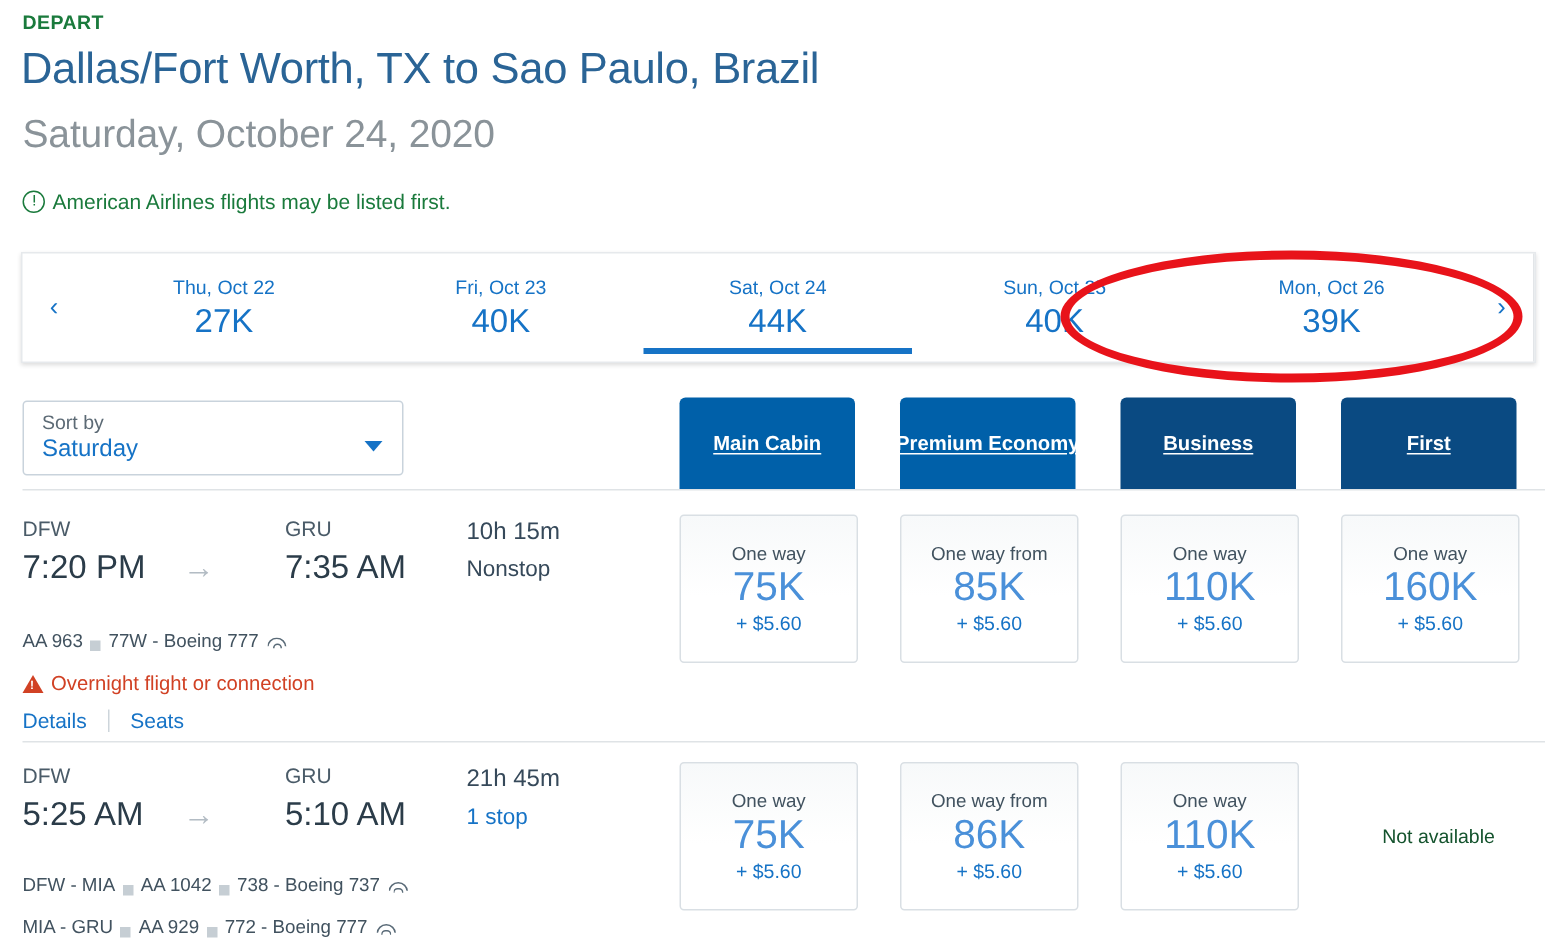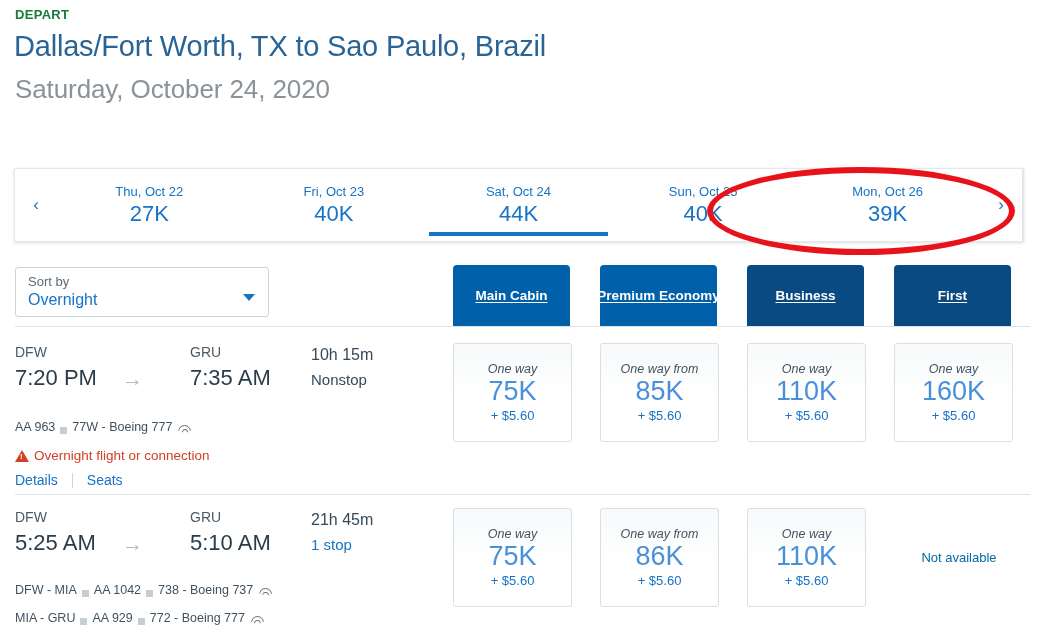--- a/index.html
+++ b/index.html
@@ -167,33 +167,37 @@
   .links a{color:#1673c6;text-decoration:none;cursor:pointer;}
   .links .vb{width:1px;height:15px;background:#cdd5db;margin:0 14px;}
 
   
   .pcard{
     position:absolute;width:117px;height:97px;border:1px solid #d9dfe4;
     border-radius:3px;background:linear-gradient(#f7f9fa,#ffffff 55%);
     display:flex;flex-direction:column;align-items:center;justify-content:center;
     cursor:pointer;
   }
-  .pcard .p-lab{font-size:12.5px;color:#41525f;margin-bottom:1px;font-style:italic;}
+  .pcard .p-lab{font-size:12.5px;color:#41525f;margin-bottom:1px;}
   .pcard .p-val{font-size:27px;color:#4a90d9;font-weight:400;line-height:1.05;}
   .pcard .p-tax{font-size:13px;color:#1673c6;margin-top:3px;}
-  .notavail{position:absolute;font-size:13px;color:#0369a1;white-space:nowrap;}
+  .notavail{position:absolute;font-size:13px;color:#14532d;white-space:nowrap;}
 </style>
 </head>
 <body>
 
 <div class="page">
 
   <div class="depart-label">DEPART</div>
   <div class="route-title">Dallas/Fort Worth, TX to Sao Paulo, Brazil</div>
   <div class="route-date">Saturday, October 24, 2020</div>
+  <div class="notice">
+    <span class="ico"></span>
+    <span>American Airlines flights may be listed first.</span>
+  </div>
 
   <div class="datecard">
     <div class="arrow-btn">‹</div>
     <div class="dates" id="dateList">
         <div class="date-item">
           <div class="dlabel">Thu, Oct 22</div>
           <div class="dprice">27K</div>
         </div>
         <div class="date-item">
           <div class="dlabel">Fri, Oct 23</div>
@@ -213,21 +217,21 @@
         </div>
       </div>
     <div class="arrow-btn">›</div>
     <div class="date-sep"></div>
   </div>
 
   <div class="annot"></div>
 
   <div class="sortbox">
     <div class="s-lab">Sort by</div>
-    <div class="s-val">Overnight</div>
+    <div class="s-val">Saturday</div>
     <div class="s-caret"></div>
   </div>
 
   <div id="cabinTabs">
       <div class="cabin-tab" style="left: 453px; width: 117px; background: rgb(0, 96, 169);">
         <span>Main Cabin</span>
       </div>
       <div class="cabin-tab" style="left: 600px; width: 117px; background: rgb(0, 96, 169);">
         <span>Premium Economy</span>
       </div>

